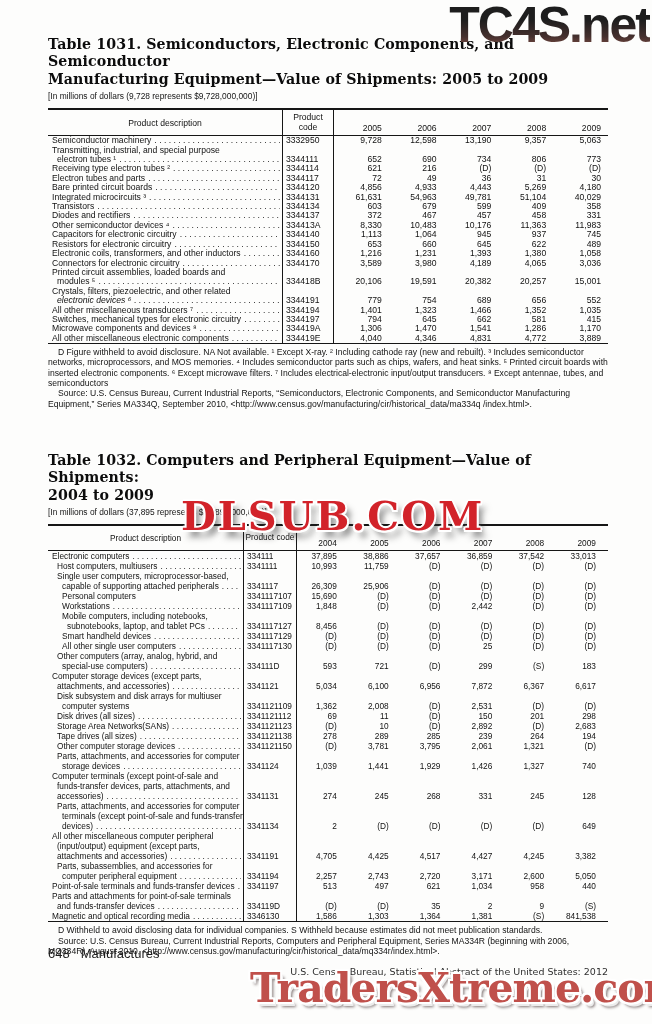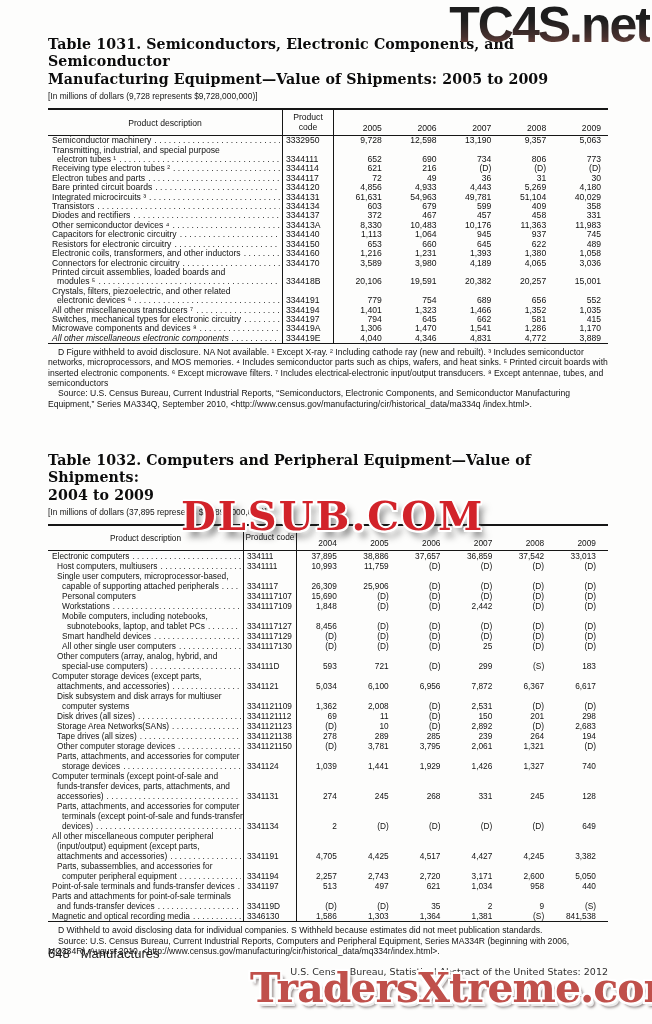--- a/index.html
+++ b/index.html
@@ -458,21 +458,21 @@
             </div>
             <div class="cell-val tval">
               <span>15,001</span>
             </div>
           </div>
           <div class="trow">
             <div class="cell-desc tdesc">
               <div class="dline" style="padding-left: 4px;">
                 <span>Crystals, filters, piezoelectric, and other related</span>
               </div>
-              <div class="dline" style="padding-left: 9px;">
+              <div class="dline" style="padding-left: 9px; font-style: italic;">
                 <span>electronic devices ⁶</span>
                 <span class="leader"></span>
               </div>
             </div>
             <div class="cell-code tcode">
               <span>3344191</span>
             </div>
             <div class="cell-val tval">
               <span>779</span>
             </div>
@@ -562,21 +562,21 @@
             </div>
             <div class="cell-val tval">
               <span>1,286</span>
             </div>
             <div class="cell-val tval">
               <span>1,170</span>
             </div>
           </div>
           <div class="trow">
             <div class="cell-desc tdesc">
-              <div class="dline" style="padding-left: 4px; font-style: italic;">
+              <div class="dline" style="padding-left: 4px;">
                 <span>All other miscellaneous electronic components</span>
                 <span class="leader"></span>
               </div>
             </div>
             <div class="cell-code tcode">
               <span>334419E</span>
             </div>
             <div class="cell-val tval">
               <span>4,040</span>
             </div>

